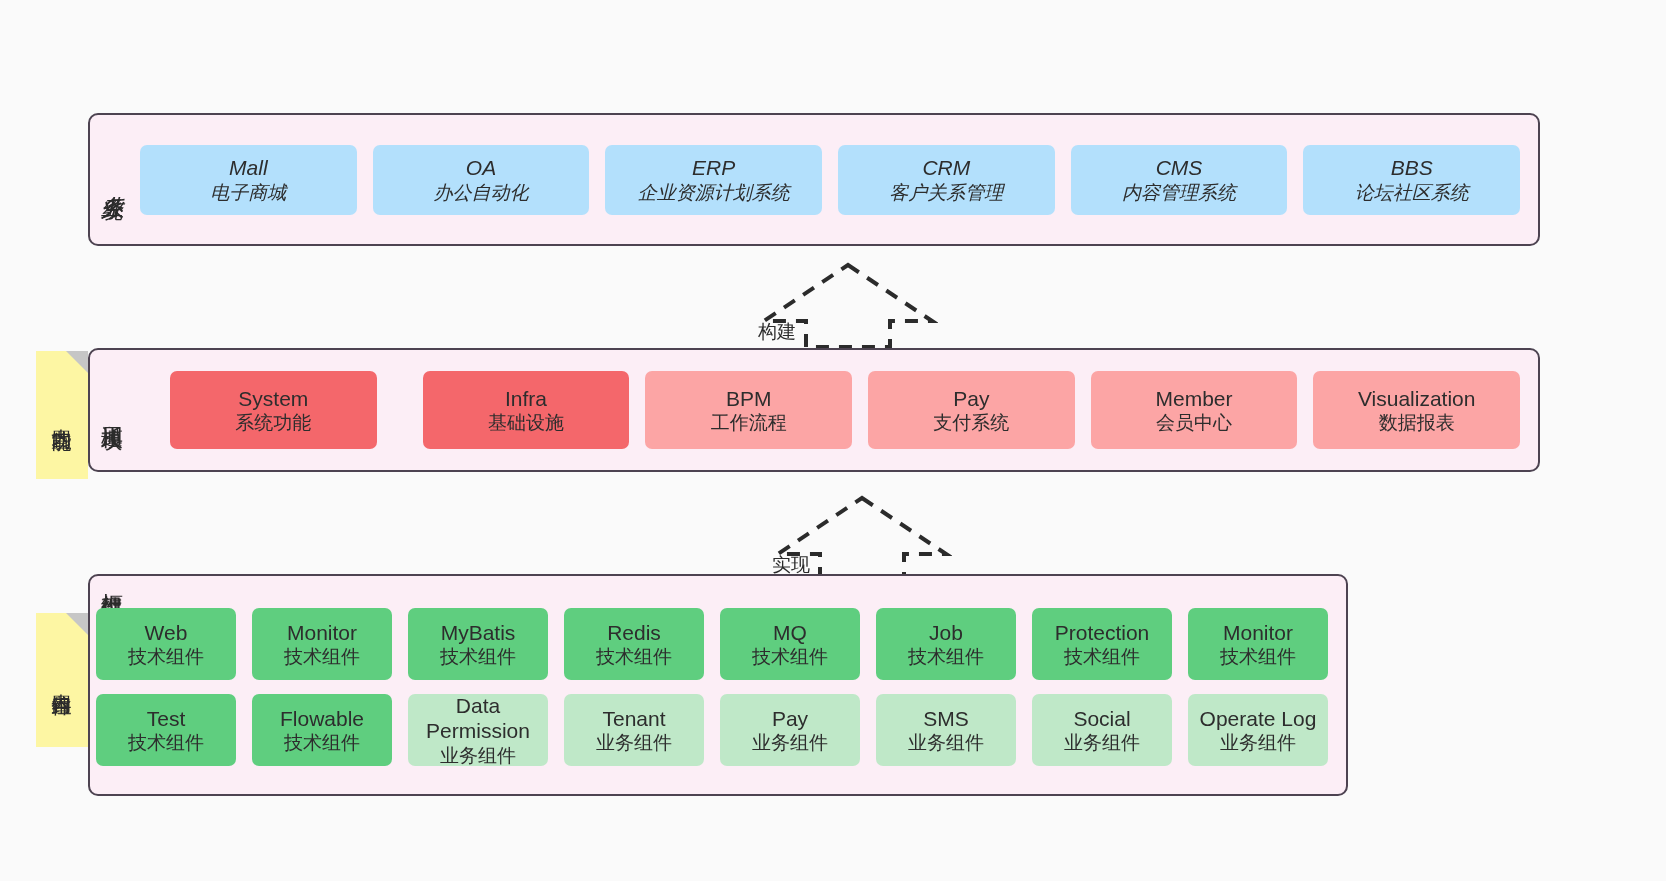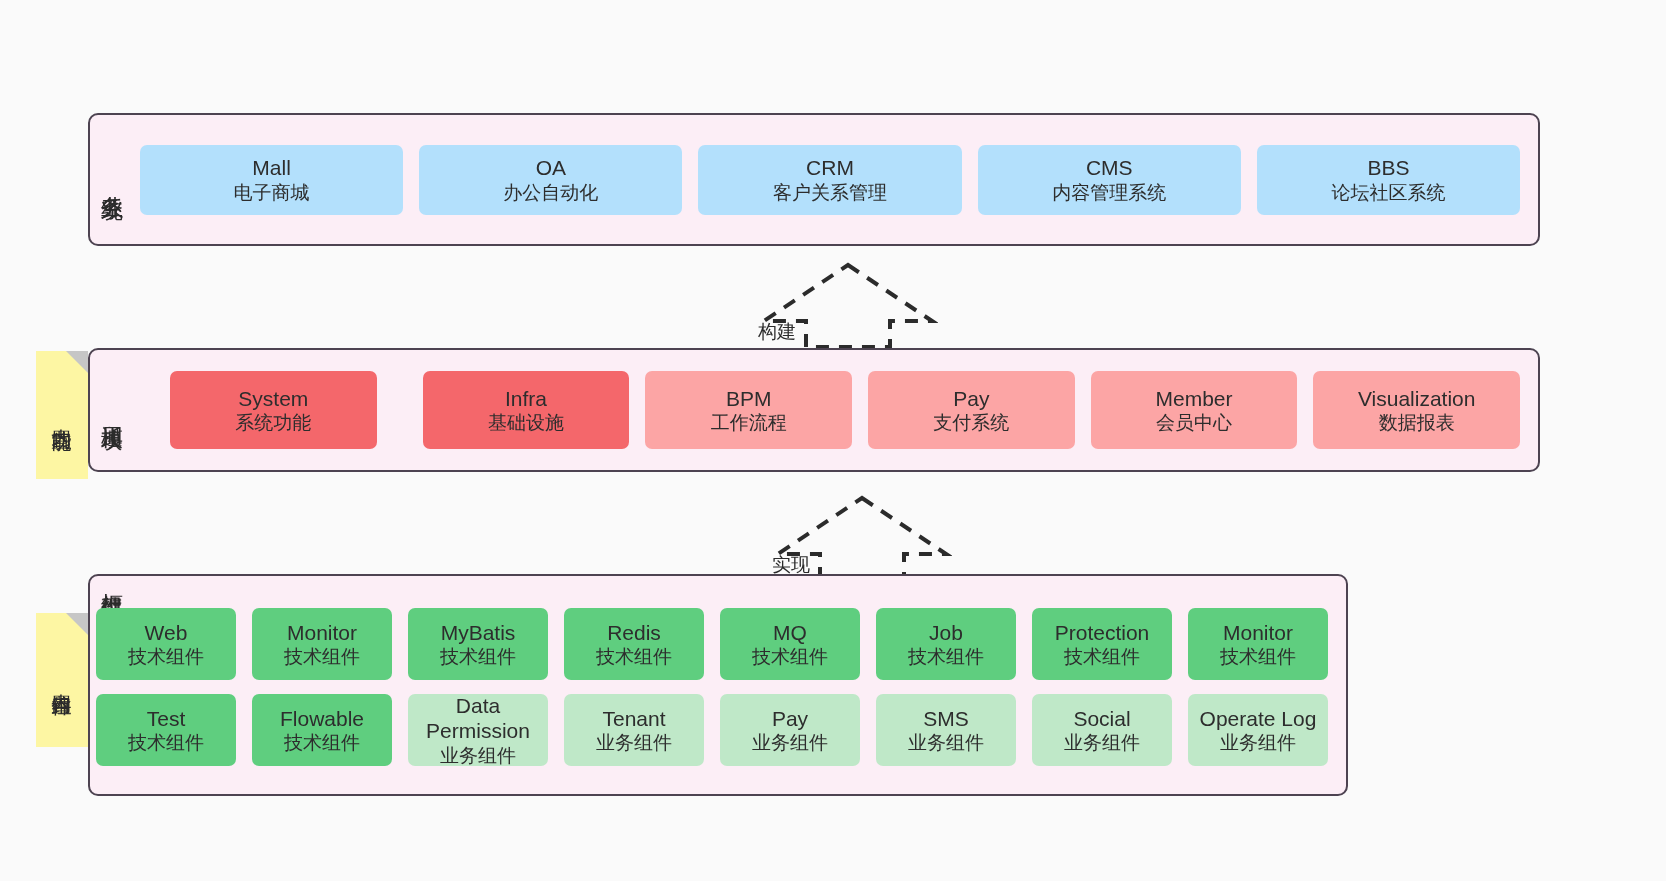--- a/index.html
+++ b/index.html
@@ -80,21 +80,21 @@
   }
 
   
   .c-blue        { background: #b3e0fc; }
   .c-red         { background: #f4676b; margin-left: 30px; }
   .c-pink        { background: #fca5a5; }
   .c-green       { background: #5fce7f; }
   .c-green-light { background: #bfe8c8; }
 
   
-  #band-business { left: 88px;  top: 113px; width: 1452px; height: 133px; }
+  #band-business { left: 88px;  top: 113px; width: 1452px; height: 133px; font-style: italic; }
   #band-common   { left: 88px;  top: 348px; width: 1452px; height: 124px; }
   #band-frame    { left: 88px;  top: 574px; width: 1260px; height: 222px; flex-direction: column; }
 
   #band-business .cell { height: 70px; }
   #band-common   .cell { height: 78px; }
   #band-frame    .cell { height: 72px; }
 
   
   .note {
     position: absolute;
@@ -155,20 +155,24 @@
       <div class="row">
         <div class="cell c-blue">
           <div class="en">Mall</div>
           <div class="cn">电子商城</div>
         </div>
         <div class="cell c-blue">
           <div class="en">OA</div>
           <div class="cn">办公自动化</div>
         </div>
         <div class="cell c-blue">
+          <div class="en">ERP</div>
+          <div class="cn">企业资源计划系统</div>
+        </div>
+        <div class="cell c-blue">
           <div class="en">CRM</div>
           <div class="cn">客户关系管理</div>
         </div>
         <div class="cell c-blue">
           <div class="en">CMS</div>
           <div class="cn">内容管理系统</div>
         </div>
         <div class="cell c-blue">
           <div class="en">BBS</div>
           <div class="cn">论坛社区系统</div>

